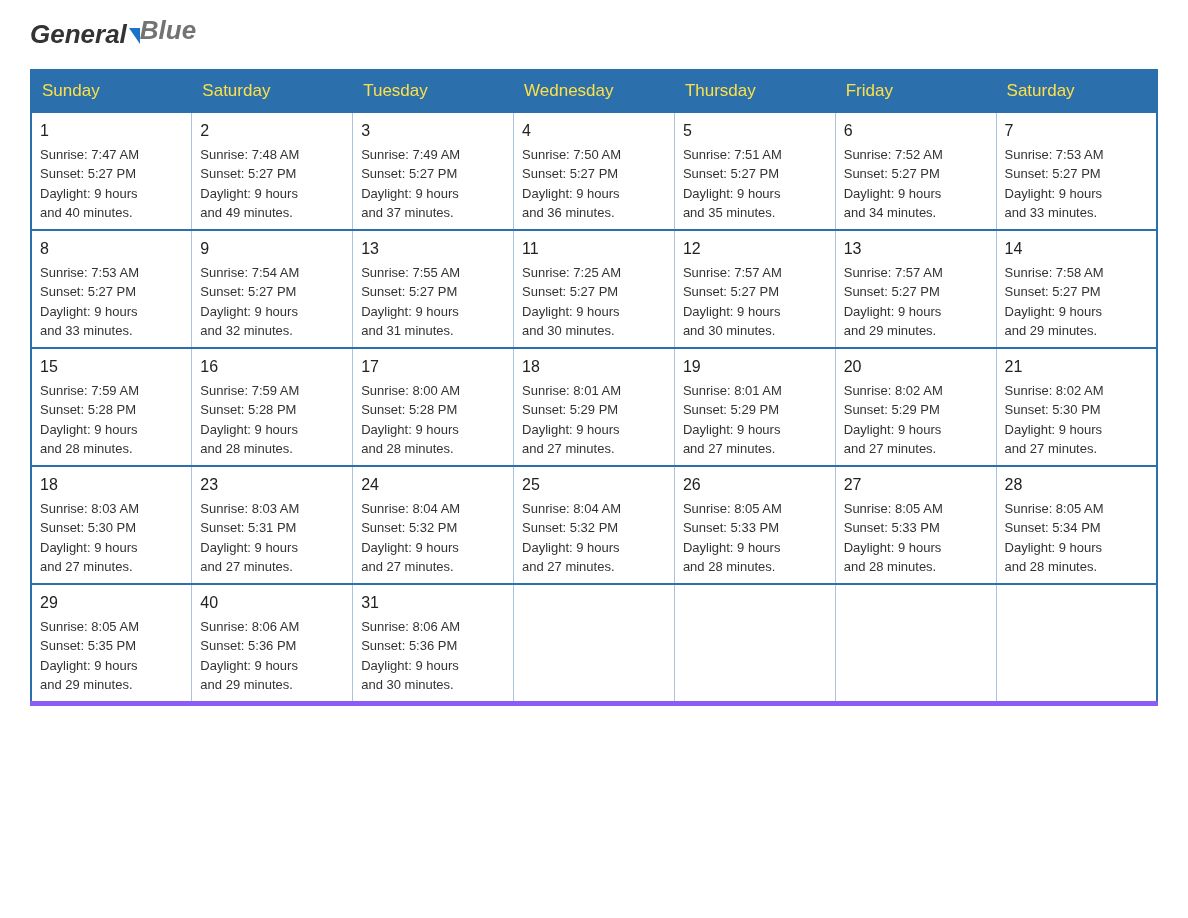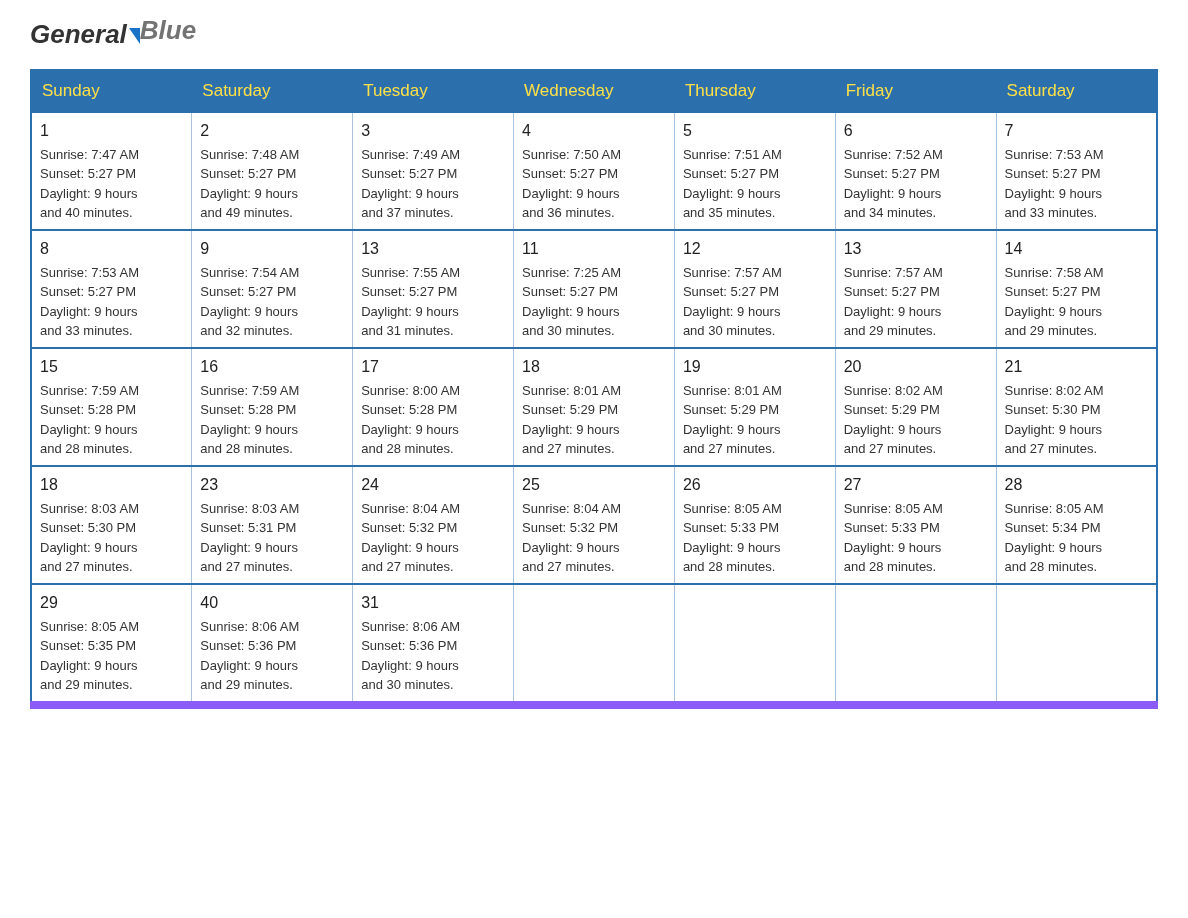--- a/index.html
+++ b/index.html
@@ -70,21 +70,21 @@
       font-size: 16px;
       font-weight: normal;
       color: #222;
       display: block;
       margin-bottom: 2px;
     }
     .calendar tr td {
       border-bottom: 1px solid #aac4e0;
     }
     .calendar tbody tr:last-child td {
-      border-bottom: 8px solid #8b5cf6;
+      border-bottom: 5px solid #8b5cf6;
     }
     .calendar tbody tr td {
       border-top: 2px solid #2c6fad;
     }
     .empty-cell {
       background: #fff;
     }
   </style>
 </head>
 <body>

